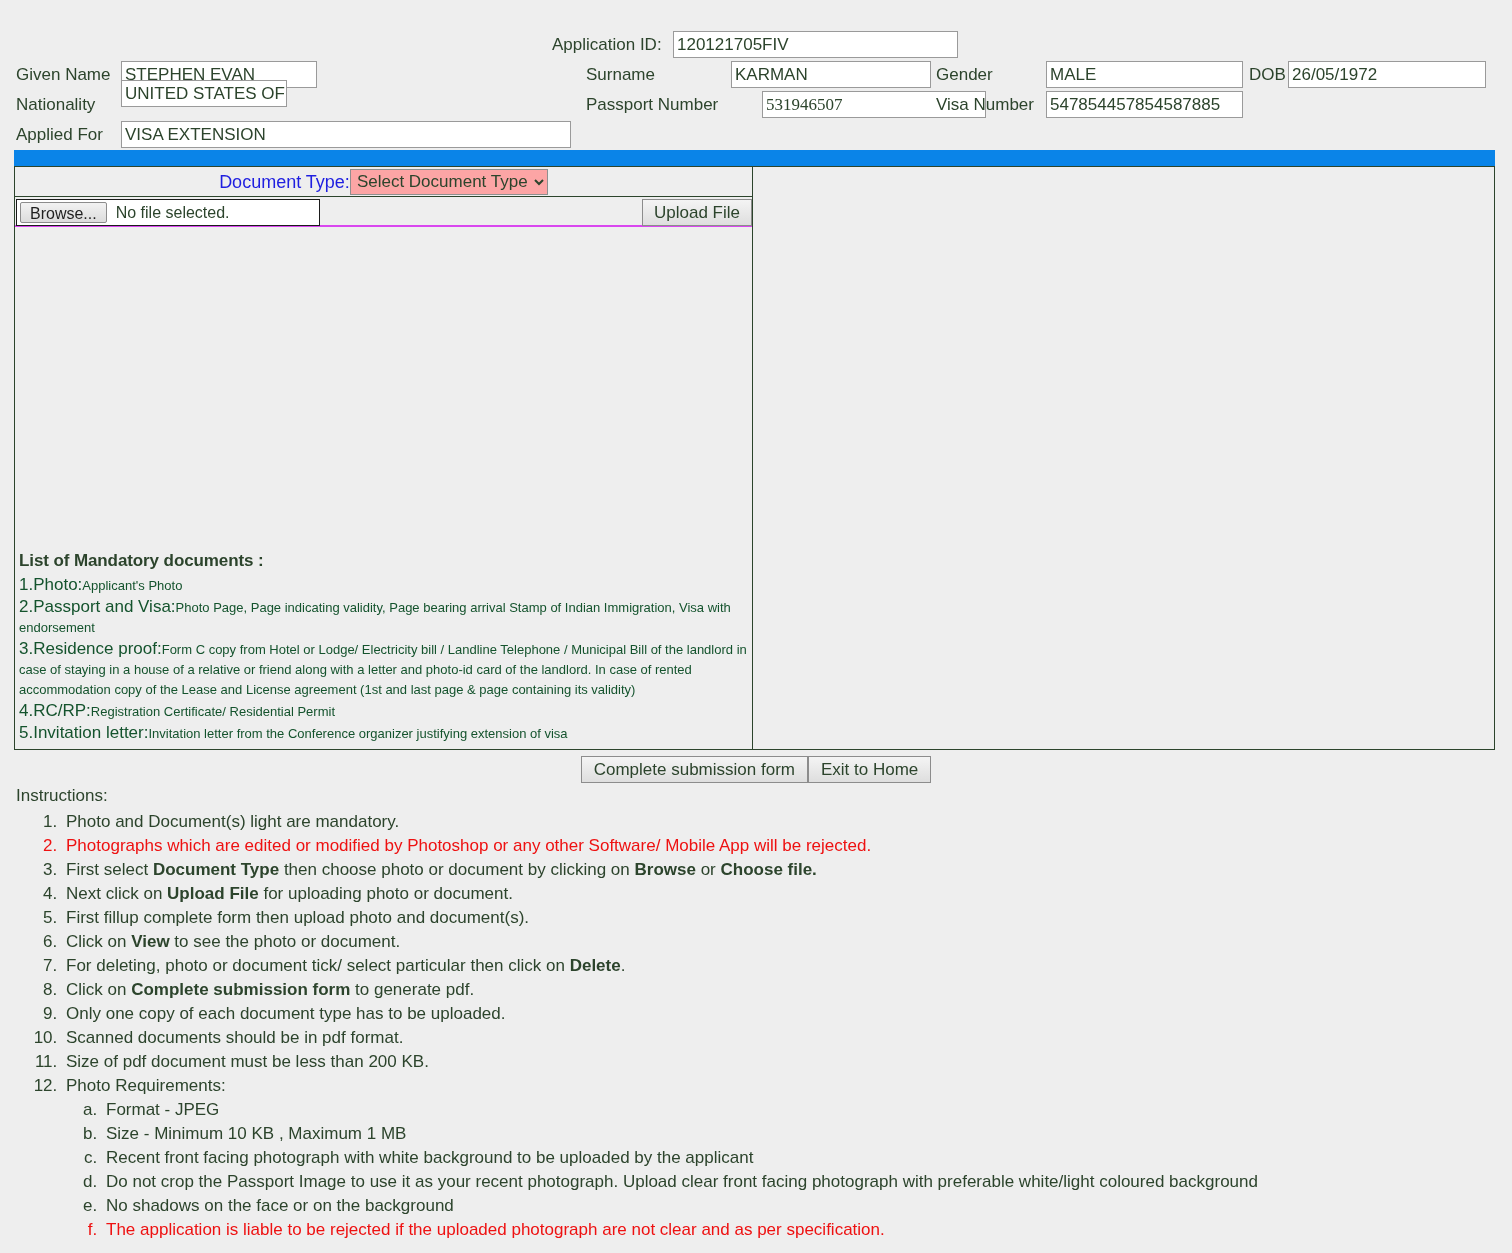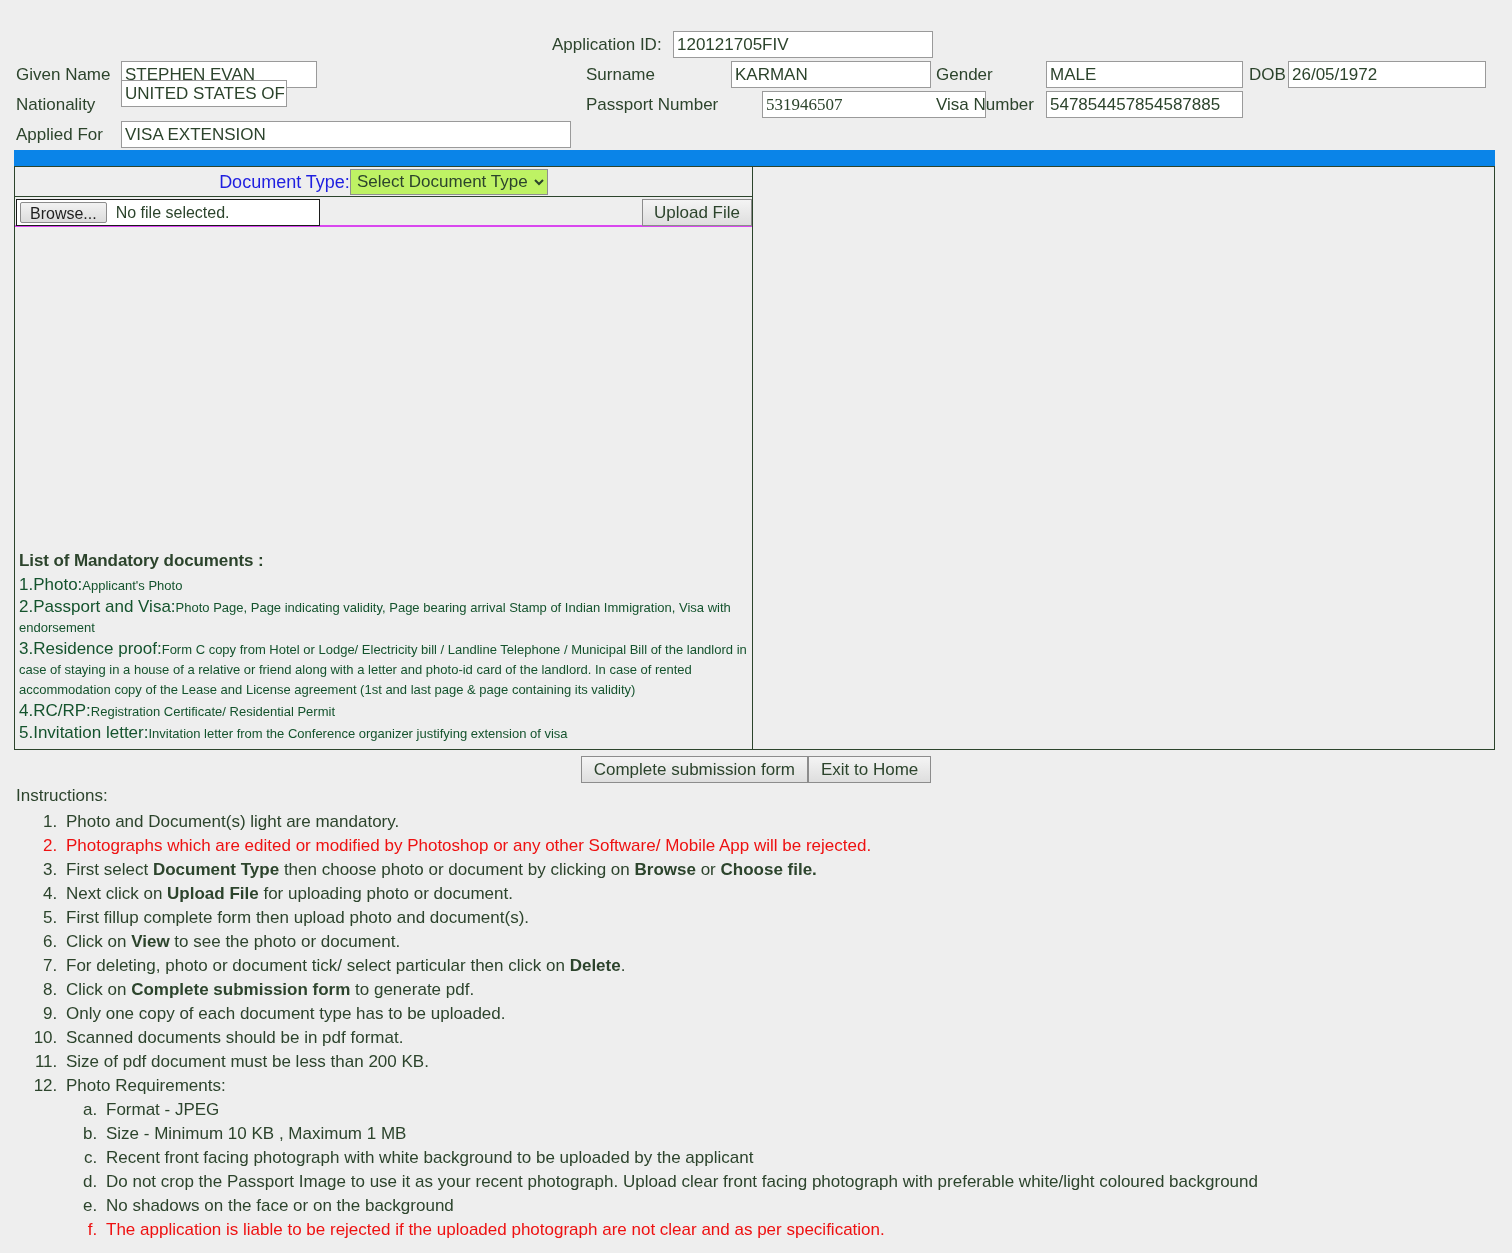--- a/index.html
+++ b/index.html
@@ -85,21 +85,21 @@
   }
   .doctype-label {
     color: #1f1fe0;
     font-size: 18px;
     vertical-align: middle;
   }
   select.doctype-select {
     font-family: "Liberation Sans", sans-serif;
     font-size: 17px;
     color: #2c442c;
-    background: #bef264;
+    background: #fca5a5;
     border: 1px solid #8f8f8f;
     height: 26px;
     vertical-align: middle;
     padding: 1px 2px;
   }
   .browse-row {
     position: absolute;
     left: 0; top: 31px;
     width: 737px; height: 29px;
     border-bottom: 2px solid #d946ef;
@@ -237,21 +237,21 @@
 </head>
 <body>
 
 <div class="page">
 
   <div class="hdr-grid">
 
     <div class="cell" style="left:552px; top:35px;">
       <span class="lbl">Application ID:</span>
     </div>
-    <div class="cell fld" style="left:673px; top:31px; width:260px;">120121705FIV</div>
+    <div class="cell fld" style="left:673px; top:31px; width:285px;">120121705FIV</div>
 
     <div class="cell" style="left:16px; top:65px;">
       <span class="lbl">Given Name</span>
     </div>
     <div class="cell fld" style="left:121px; top:61px; width:196px;">STEPHEN EVAN</div>
 
     <div class="cell" style="left:586px; top:65px;">
       <span class="lbl">Surname</span>
     </div>
     <div class="cell fld" style="left:731px; top:61px; width:200px;">KARMAN</div>

